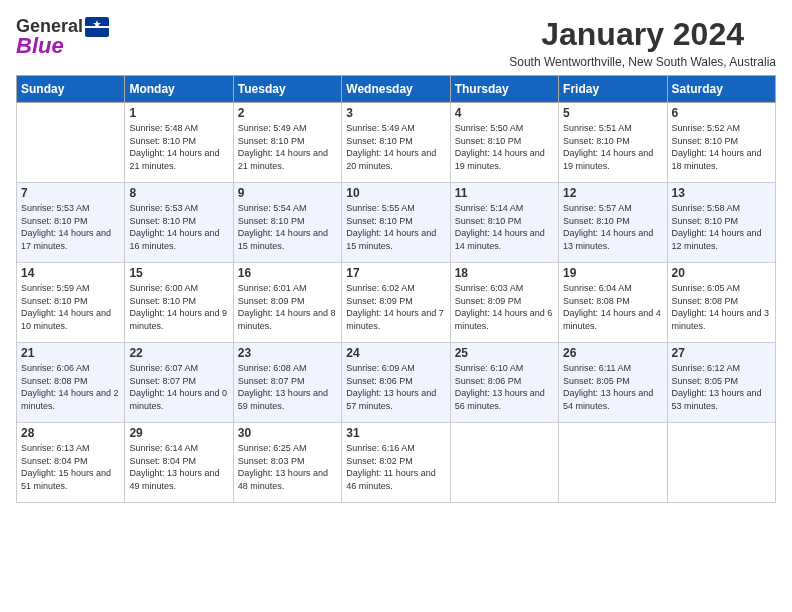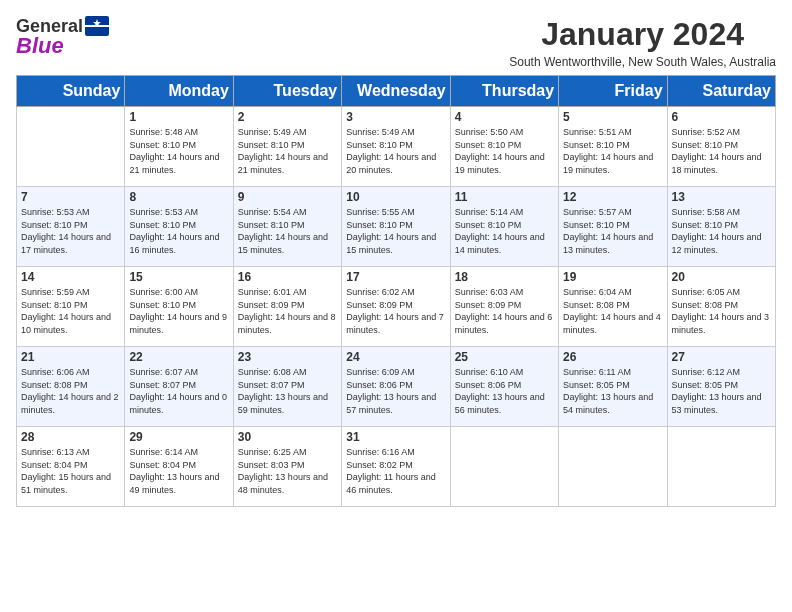--- a/index.html
+++ b/index.html
@@ -16,21 +16,21 @@
       align-items: flex-start;
       margin-bottom: 6px;
     }
     .logo {
       display: flex;
       flex-direction: column;
       align-items: flex-start;
     }
     .logo-row {
       display: flex;
-      align-items: flex-start;
+      align-items: flex-end;
       gap: 2px;
     }
     .title-area {
       text-align: center;
     }
     .month-title {
       font-size: 32px;
       font-weight: bold;
       color: #333;
     }
@@ -40,24 +40,24 @@
       margin-top: 2px;
     }
     .calendar-table {
       width: 100%;
       border-collapse: collapse;
       margin-top: 4px;
     }
     .calendar-table th {
       background: #1565c0;
       color: #fff;
-      font-size: 16px;
+      font-size: 12px;
       font-weight: bold;
       padding: 6px 4px;
-      text-align: right;
+      text-align: left;
       border: 1px solid #aaa;
     }
     .calendar-table td {
       border: 1px solid #ccc;
       vertical-align: top;
       padding: 3px 4px;
       font-size: 9.5px;
       color: #333;
       width: calc(100% / 7);
       height: 80px;

